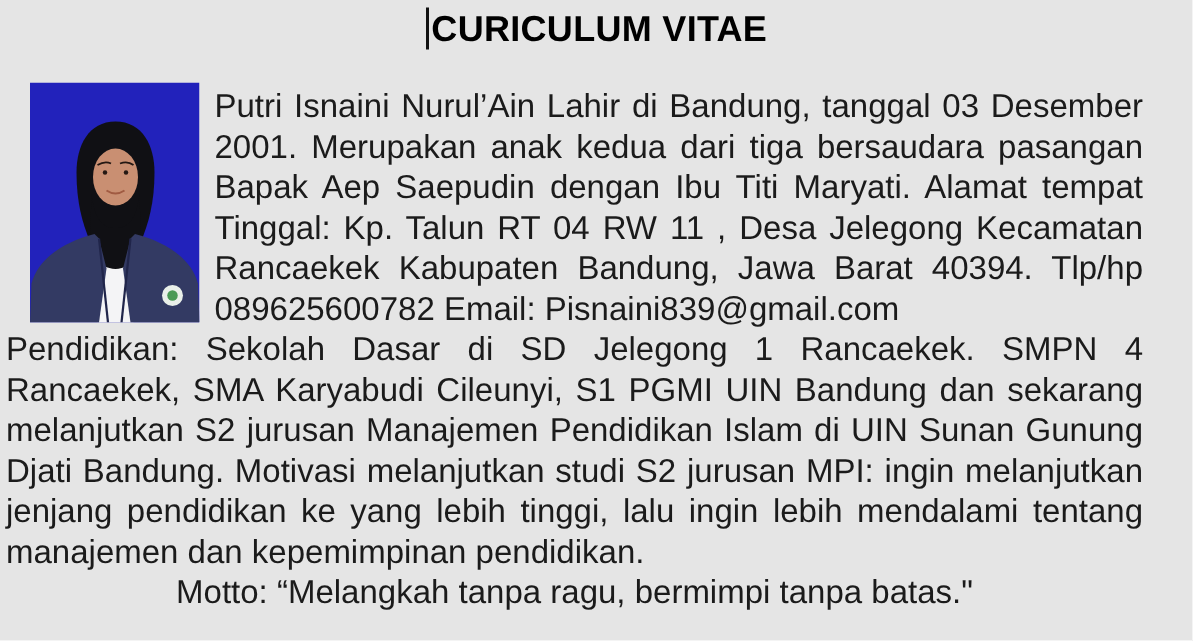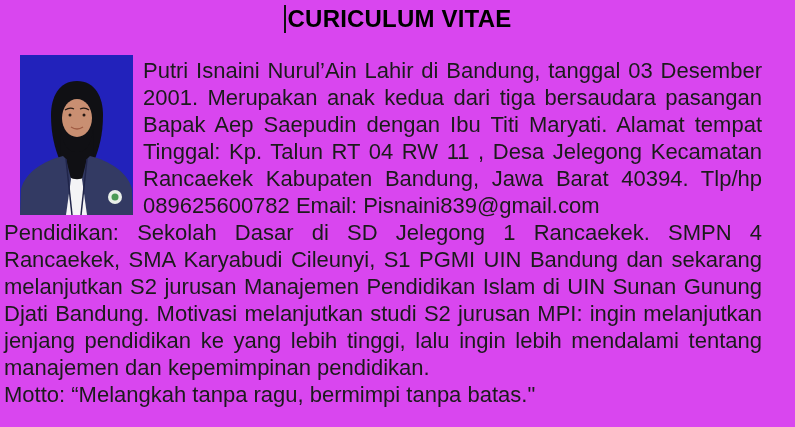--- a/index.html
+++ b/index.html
@@ -1,19 +1,19 @@
 <!DOCTYPE html>
 <html><head>
 <meta charset="utf-8">
 <style>
   html, body { margin: 0; padding: 0; background: #ffffff; }
   .page {
     width: 795px; height: 427px;
     position: relative;
-    background: #d946ef;
+    background: #e5e5e5;
     overflow: hidden;
     font-family: "Liberation Sans", sans-serif;
     color: #1b1b1b;
   }
   .title-line {
     text-align: center;
     padding-top: 5px;
     height: 31px;
     white-space: nowrap;
   }
@@ -40,21 +40,21 @@
     text-align: justify;
   }
   .doc-body p { margin: 0; }
   .photo-float {
     float: left;
     width: 113px;
     height: 160px;
     margin: -2px 10px 2px 16px;
   }
   .photo-float svg { display: block; width: 113px; height: 160px; }
-  .motto { text-align: left; }
+  .motto { text-align: center; }
 </style>
 </head>
 <body>
 
 <div class="page">
 
   <div class="title-line">
     <span class="caret"></span><span class="title">CURICULUM VITAE</span>
   </div>
 

